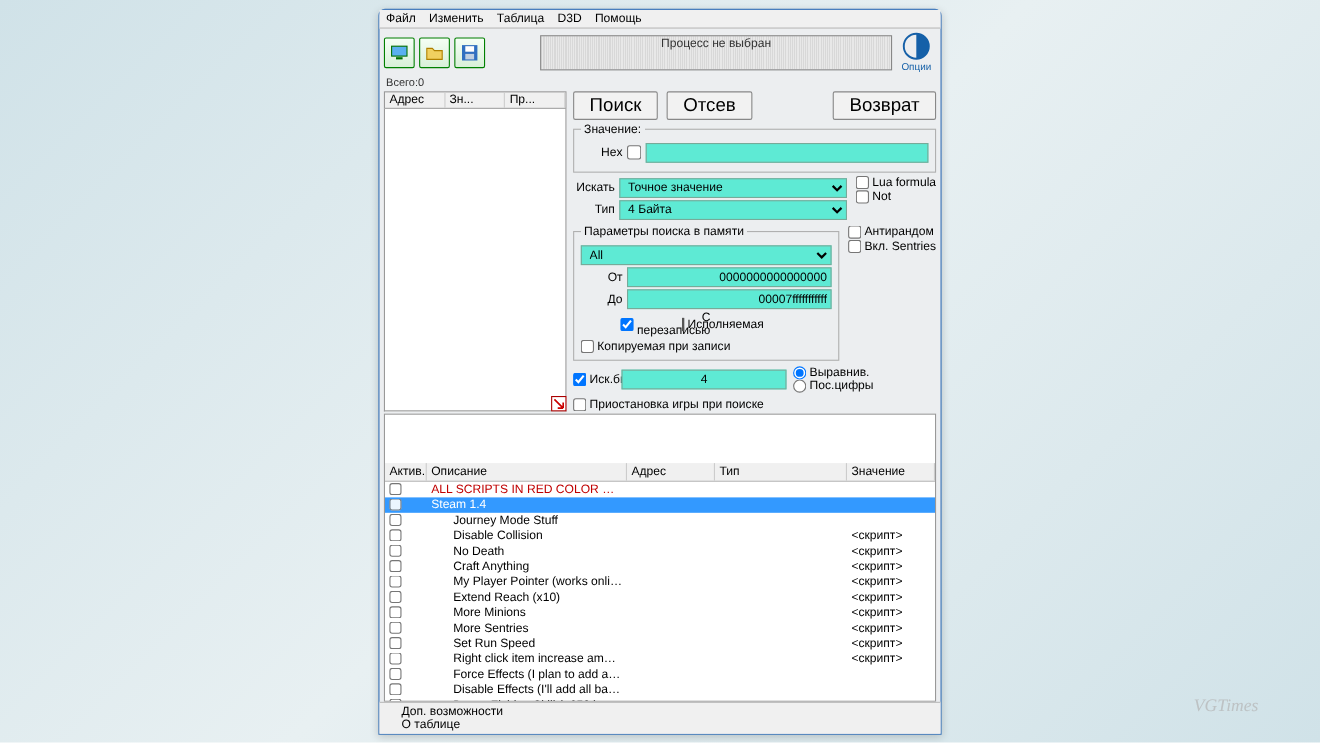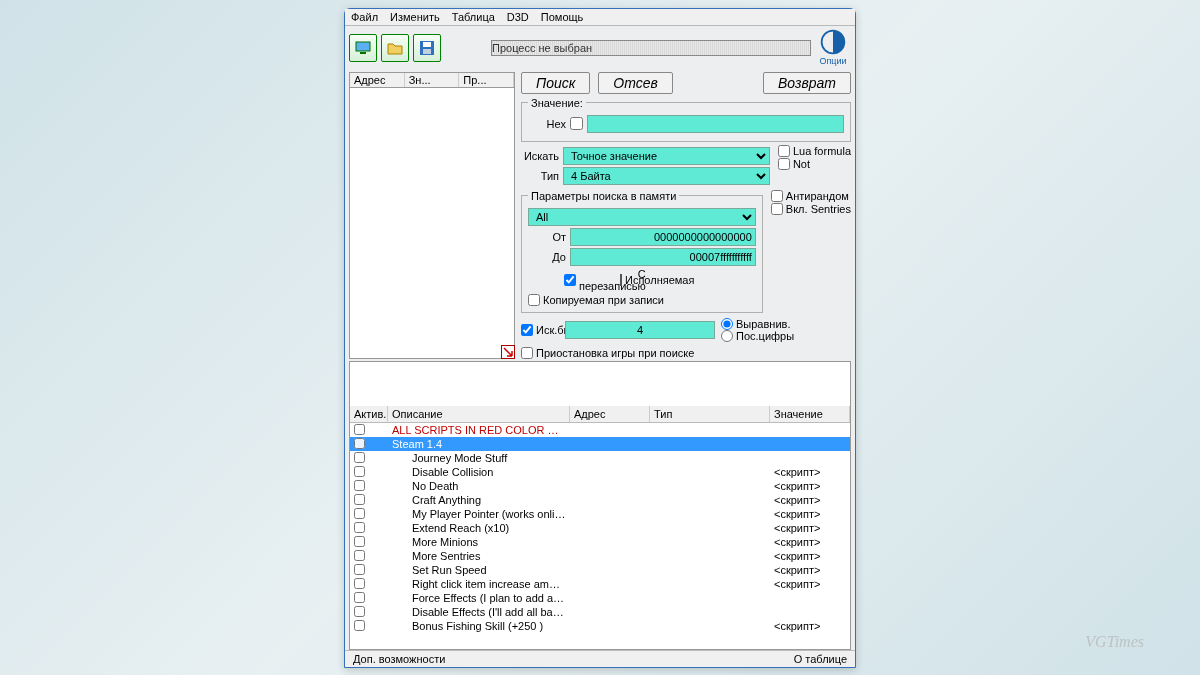--- a/index.html
+++ b/index.html
@@ -10,33 +10,33 @@
   .titlebar-title { font-size: 12px; color: #222; flex: 1; padding-left: 2px; }
   .win-btns { display: flex; gap: 2px; }
   .win-btn { width: 28px; height: 18px; border-radius: 3px; font-size: 10px; color: #fff; display: flex; align-items: center; justify-content: center; }
   .win-min { background: linear-gradient(#9ec1e0,#5a8dc0); }
   .win-max { background: linear-gradient(#9ec1e0,#5a8dc0); }
   .win-close { background: linear-gradient(#e07878,#c43a3a); }
   .menubar { background: #f0f0f0; border-bottom: 1px solid #b8b8b8; padding: 2px 6px; font-size: 11px; display: flex; gap: 12px; }
   .menubar span.help { margin-left: 0; }
   .toolbar-row { display: flex; align-items: center; padding: 2px 4px; gap: 4px; }
   .tool-btn { width: 28px; height: 28px; border: 1px solid #008000; background: linear-gradient(#f5fff5,#d8f0d8); display: flex; align-items: center; justify-content: center; border-radius: 2px; }
-  .process-bar { flex: 1; height: 16px; border: 1px solid #888; background: repeating-linear-gradient(90deg,#d8d8d8,#d8d8d8 1px,#e8e8e8 1px,#e8e8e8 2px); font-size: 11px; color: #333; line-height: 14px; margin-left: 46px; }
+  .process-bar { flex: 1; height: 32px; border: 1px solid #888; background: repeating-linear-gradient(90deg,#d8d8d8,#d8d8d8 1px,#e8e8e8 1px,#e8e8e8 2px); font-size: 11px; text-align: center; color: #333; line-height: 14px; margin-left: 46px; }
   .logo-slot { width: 36px; height: 40px; display: flex; flex-direction: column; align-items: center; font-size: 9px; color: #1560a8; }
   .logo-slot svg { width: 28px; height: 28px; }
   .vsego { font-size: 10px; padding: 0 6px; color: #333; }
   .upper { display: flex; padding: 2px 4px; gap: 6px; }
   .left-col { width: 166px; display: flex; flex-direction: column; }
   .addr-head { display: grid; grid-template-columns: 1fr 1fr 1fr; font-size: 11px; border: 1px solid #999; background: #f0f0f0; }
   .addr-head span { padding: 1px 4px; border-right: 1px solid #ccc; }
   .addr-list { flex: 1; border: 1px solid #999; border-top: none; background: #fff; min-height: 270px; position: relative; }
   .arrow-tag { position: absolute; right: -1px; bottom: -1px; width: 14px; height: 14px; background: #fff; border: 1px solid #a00; display:flex; align-items:center; justify-content:center; }
   .right-col { flex: 1; font-size: 11px; display: flex; flex-direction: column; gap: 3px; }
   .btn-row { display: flex; gap: 8px; align-items: center; }
-  .btn { border: 1px solid #888; background: #f2f2f2; padding: 2px 14px; font-size: 14px; border-radius: 2px; font-style: italic; }
+  .btn { border: 1px solid #888; background: #f2f2f2; padding: 2px 14px; font-size: 17px; border-radius: 2px; }
   .spacer { flex: 1; }
   fieldset { border: 1px solid #b0b0b0; padding: 4px 6px 6px 6px; font-size: 11px; }
   legend { font-size: 11px; padding: 0 3px; }
   .form-row { display: flex; align-items: center; gap: 4px; margin: 2px 0; }
   .form-row label { width: 38px; text-align: right; font-size: 11px; }
   .inp, select { border: 1px solid #7a9; background: #5eead4; font-size: 11px; padding: 1px 3px; flex: 1; height: 18px; }
   .inp.right { text-align: right; }
   .side-checks { display: flex; flex-direction: column; gap: 1px; font-size: 11px; margin-left: 4px; }
   .chk { display: flex; align-items: center; gap: 3px; font-size: 11px; }
   .chk input { width: 12px; height: 12px; }
@@ -50,21 +50,21 @@
   .tbody { flex: 1; overflow-y: auto; font-size: 11px; }
   .trow { display: grid; grid-template-columns: 38px 1fr 80px 120px 80px; padding: 0; }
   .trow:nth-child(even) { background: #fff; }
   .trow > div { padding: 1px 4px; white-space: nowrap; overflow: hidden; text-overflow: ellipsis; }
   .cell-chk { display: flex; align-items: center; padding-left: 6px; }
   .cell-chk input { width: 11px; height: 11px; }
   .desc-cell { padding-left: 8px; }
   .indent-1 { padding-left: 24px !important; }
   .red-text { color: #c00000; }
   .sel-row { background: #3399ff !important; color: #fff; }
-  .statusbar { display: flex; justify-content: space-between; font-size: 11px; padding: 2px 8px; border-top: 1px solid #bbb; background: #f0f0f0; }
+  .statusbar { display: flex; font-size: 11px; padding: 2px 20px; border-top: 1px solid #bbb; background: #f0f0f0; flex-direction: column; }
   .watermark { position: absolute; right: 56px; bottom: 24px; font-size: 16px; color: rgba(180,180,180,0.7); font-style: italic; font-family: Georgia, serif; pointer-events:none;}
 </style>
 </head>
 <body>
 
 <div class="window">
 
   <div class="menubar">
     <span>Файл</span>
     <span>Изменить</span>
@@ -94,20 +94,21 @@
     </div>
     <div class="process-bar">Процесс не выбран</div>
     <div class="logo-slot">
       <svg viewBox="0 0 32 32">
           <circle cx="16" cy="16" r="13" fill="none" stroke="#1560a8" stroke-width="2"></circle>
           <path d="M16 3 a13 13 0 0 1 0 26" fill="#1560a8"></path>
         </svg>
       <span>Опции</span>
     </div>
   </div>
+  <div class="vsego">Всего:0</div>
 
   <div class="upper">
     <div class="left-col">
       <div class="addr-head">
         <span>Адрес</span>
         <span>Зн...</span>
         <span>Пр...</span>
       </div>
       <div class="addr-list">
         <div class="arrow-tag">

